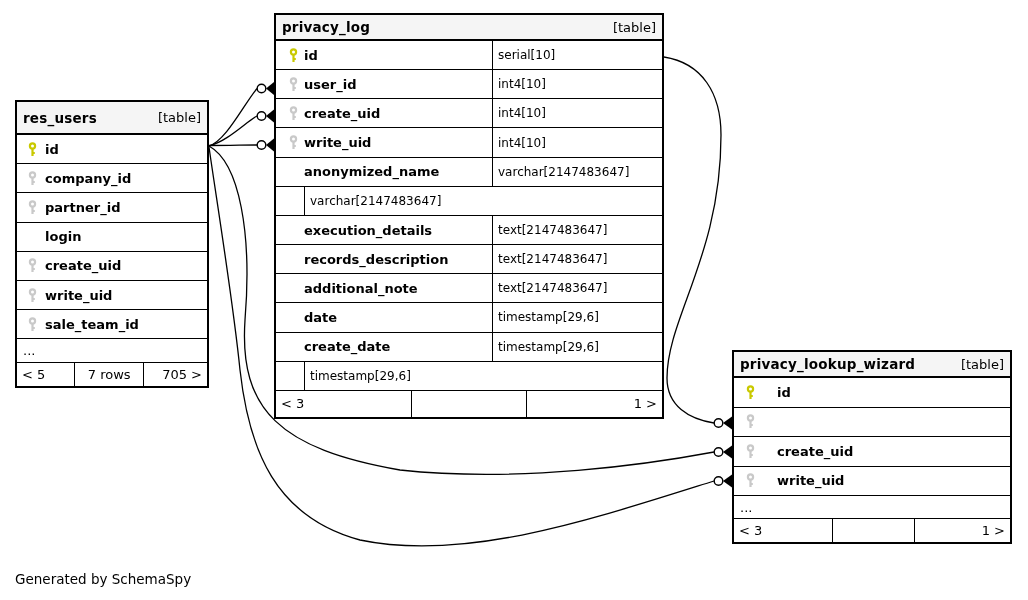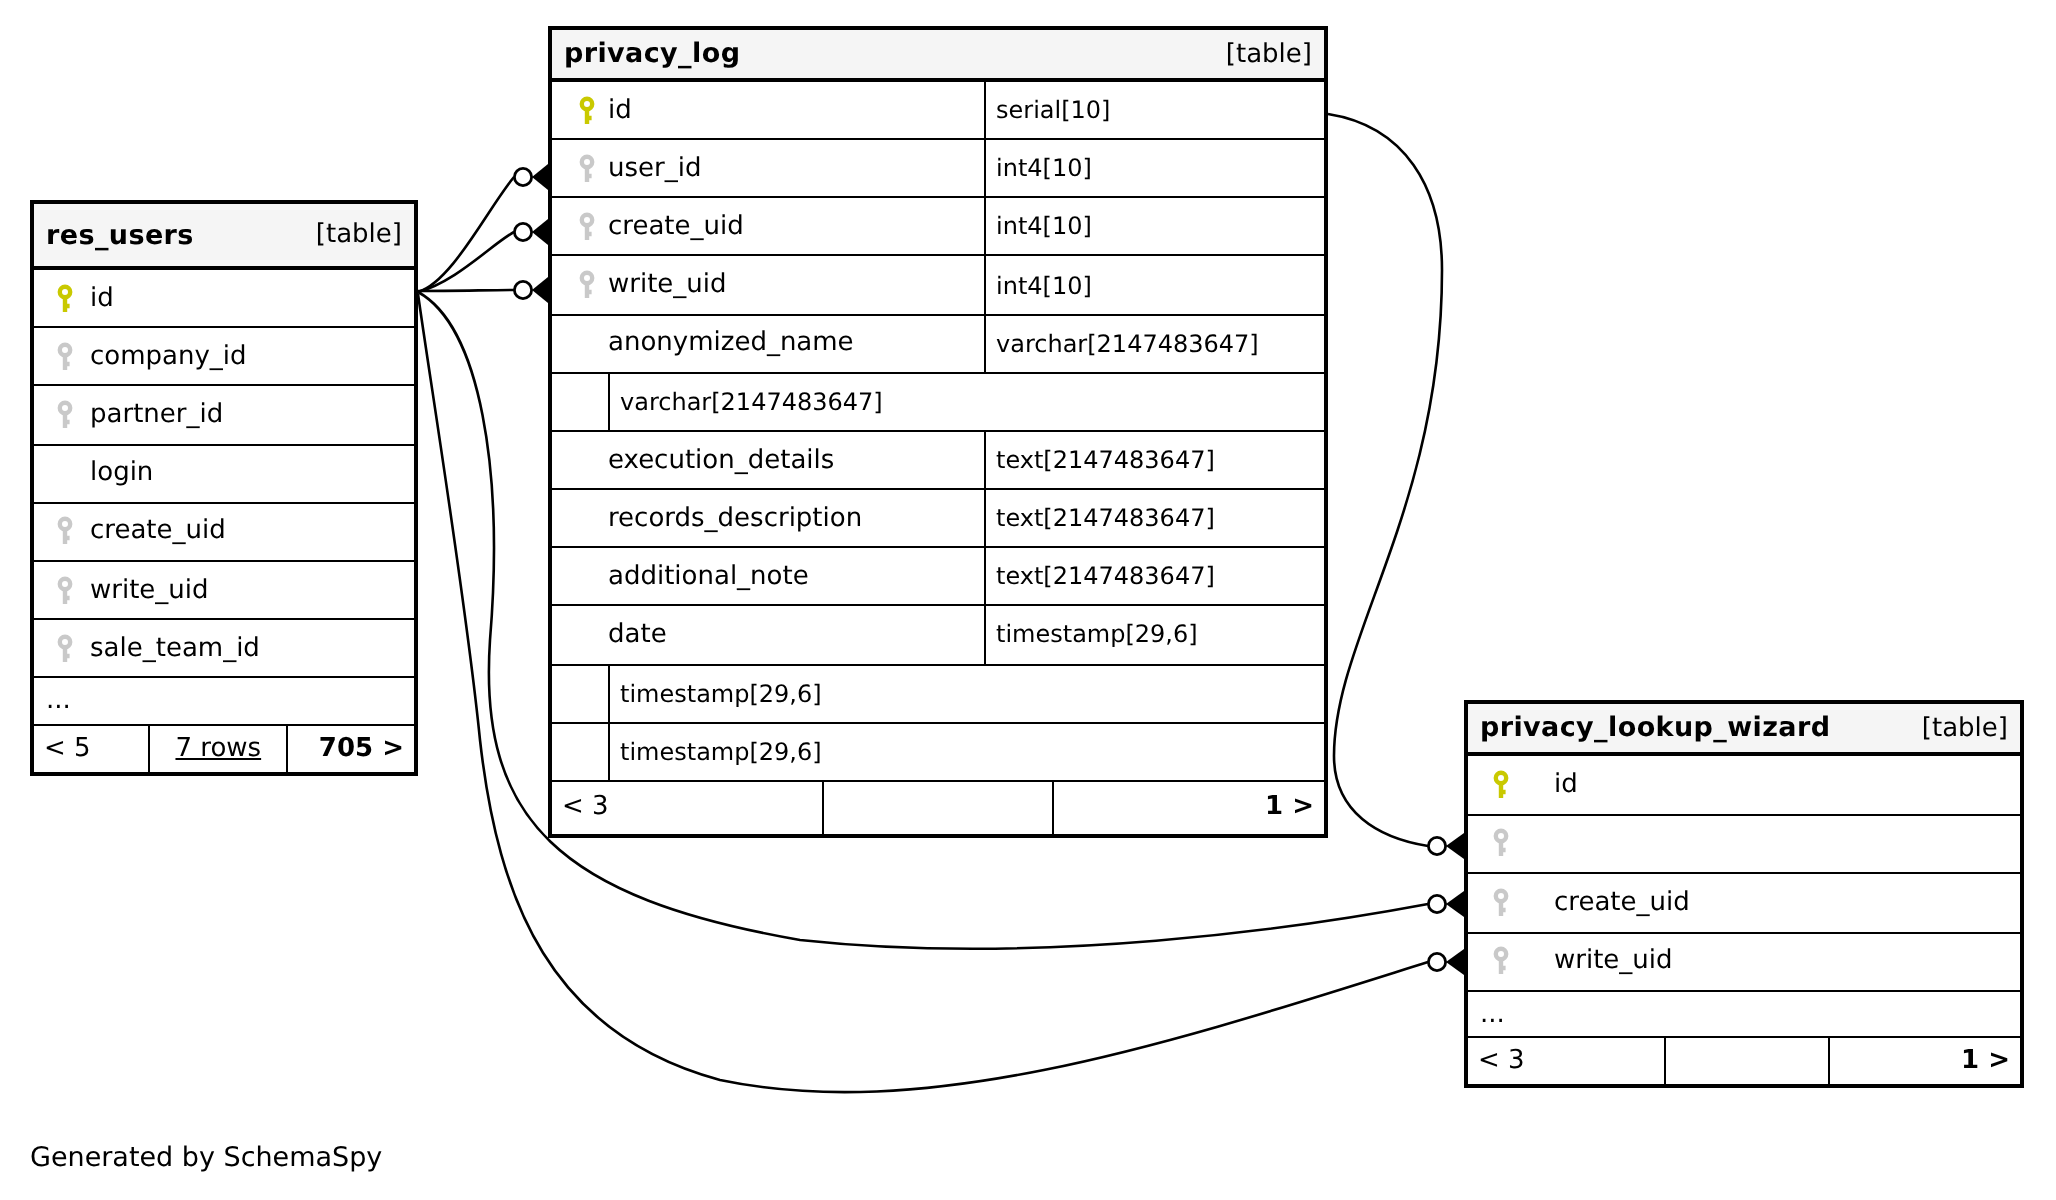--- a/index.html
+++ b/index.html
@@ -42,30 +42,30 @@
   #tbl-res_users .keyw{width:28px;padding-left:10px;}
   #tbl-privacy_log .keyw{width:28px;padding-left:12px;}
   #tbl-privacy_lookup_wizard .keyw{width:43px;padding-left:11px;}
   .cname{font-size:13px;white-space:nowrap;}
   .edots{font-size:13px;padding-left:6px;}
   .ctype{
     font-size:12px;flex:none;width:170px;align-self:stretch;
     display:flex;align-items:center;border-left:1.5px solid #000;
     padding-left:5px;box-sizing:border-box;white-space:nowrap;
   }
-  .namecell{flex:1;display:flex;align-items:center;height:100%;}
+  .namecell{flex:1;display:flex;align-items:center;height:100%;font-weight:bold;}
 
   .tfoot{display:flex;box-sizing:border-box;font-size:13px;}
   #tbl-res_users .tfoot{height:23.4px;}
   #tbl-privacy_log .tfoot{height:26px;}
   #tbl-privacy_lookup_wizard .tfoot{height:23px;}
   .fcell{display:flex;align-items:center;box-sizing:border-box;padding:0 5px;}
   .fcell.mid{border-left:1.5px solid #000;border-right:1.5px solid #000;justify-content:center;}
   .fcell.left{justify-content:flex-start;}
-  .fcell.right{justify-content:flex-end;font-weight:bold;}
+  .fcell.right{justify-content:flex-end;}
 
   #rel-overlay{position:absolute;left:0;top:0;z-index:3;pointer-events:none;}
   #caption{
     position:absolute;left:15px;top:571px;font-size:13.5px;z-index:2;
   }
 </style>
 </head>
 <body>
 
 <div class="tbl" id="tbl-res_users">
@@ -145,21 +145,21 @@
         <span class="namecell">
           <span class="cname">sale_team_id</span>
         </span>
       </div>
       <div class="drow erow">
         <span class="edots">...</span>
       </div>
     </div>
 <div class="tfoot">
       <span class="fcell left" style="width: 30%;">&lt; 5</span>
-      <span class="fcell mid" style="width: 37%; text-decoration: underline;">7 rows</span>
+      <span class="fcell mid" style="width: 37%;">7 rows</span>
       <span class="fcell right" style="width: 33%;">705 &gt;</span>
     </div>
   </div>
 
 <div class="tbl" id="tbl-privacy_log">
   <div class="thead">
     <span class="tname">privacy_log</span>
     <span class="tbadge">[table]</span>
   </div>
   <div class="tbody">
@@ -245,20 +245,23 @@
       </div>
       <div class="drow">
         <span class="keyw"></span>
         <span class="namecell">
           <span class="cname">date</span>
         </span>
         <span class="ctype">timestamp[29,6]</span>
       </div>
       <div class="drow">
         <span class="keyw"></span>
+        <span class="namecell">
+          <span class="cname">create_date</span>
+        </span>
         <span class="ctype">timestamp[29,6]</span>
       </div>
       <div class="drow">
         <span class="keyw"></span>
         <span class="ctype">timestamp[29,6]</span>
       </div>
     </div>
 <div class="tfoot">
       <span class="fcell left" style="width: 35%;">&lt; 3</span>
       <span class="fcell mid" style="width: 30%;"></span>

